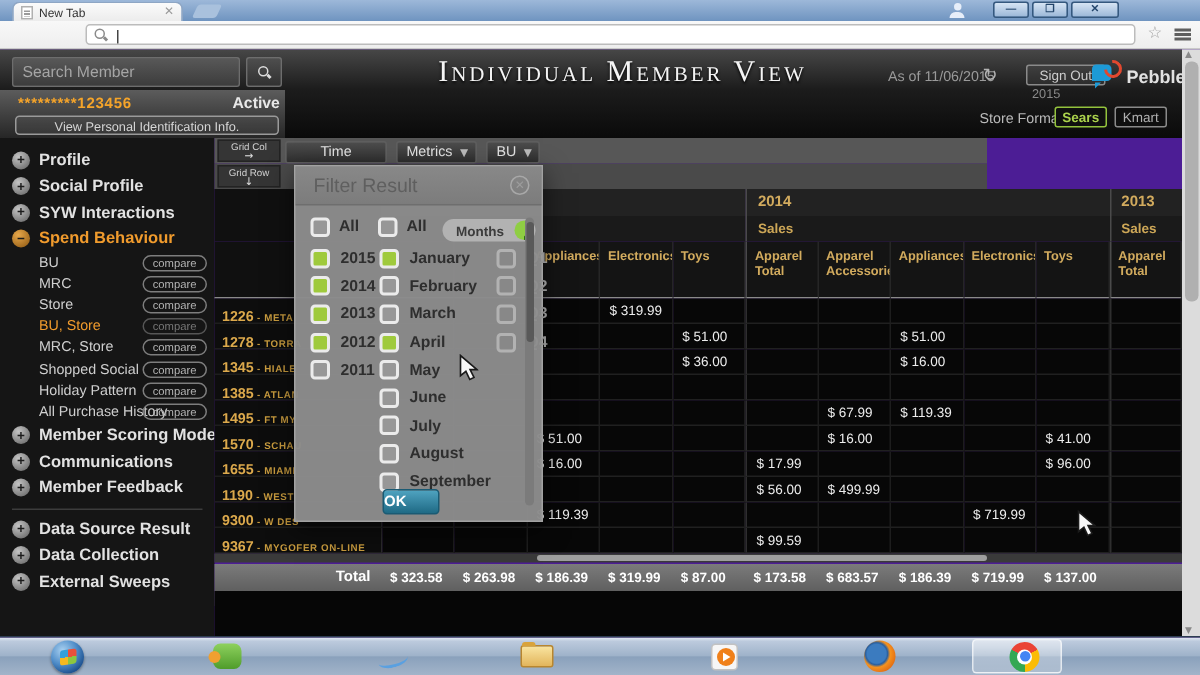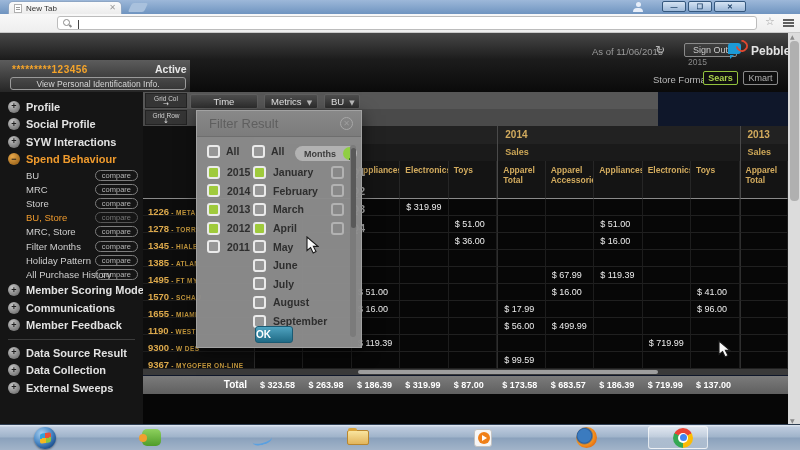--- a/index.html
+++ b/index.html
@@ -1,17 +1,17 @@
 <!DOCTYPE html>
 <html><head>
 <meta charset="utf-8">
 <style>
 *{margin:0;padding:0;box-sizing:border-box}
 body{width:800px;height:450px;overflow:hidden;background:#000;font-family:"Liberation Sans",sans-serif}
-#screen{position:relative;width:800px;height:450px;overflow:hidden;background:#0f172a}
+#screen{position:relative;width:800px;height:450px;overflow:hidden;background:#4c1d95}
 
 
 #titlebar{position:absolute;left:0;top:0;width:800px;height:14px;background:linear-gradient(180deg,#9db8d9,#6f94c0)}
 #tab{position:absolute;left:8px;top:1px;width:114px;height:13px;background:linear-gradient(#fbfbfb,#ececec);border-radius:5px 5px 0 0;border:1px solid #8ea6c4;border-bottom:none;display:flex;align-items:center;padding:0 5px;gap:4px}
 .tab-fav{width:8px;height:9px;background:#fff;border:1px solid #b0b0b0;position:relative}
 .tab-fav::after{content:"";position:absolute;left:1px;top:2px;width:4px;height:4px;background:repeating-linear-gradient(#9a9a9a 0 1px,transparent 1px 2px)}
 #tab .tab-title{font-size:8px;color:#333;flex:1;white-space:nowrap;overflow:hidden}
 #tab .tab-close{font-size:8px;color:#9a9a9a;line-height:8px}
 #newtab-btn{position:absolute;left:130px;top:3px;width:16px;height:9px;background:#a9c1dd;transform:skewX(-25deg);border-radius:2px}
 .profile-icon{position:absolute;left:632px;top:2px;width:12px;height:10px}
@@ -189,33 +189,40 @@
     <span class="nav-arrow" style="left:44px;color:#6a6a6a">↻</span>
   </div>
   <div id="addr">
     <span class="mag"></span>
     <span id="addr-caret"></span>
   </div>
   <span id="star-icon">☆</span>
   <div id="menu-icon"></div>
 
   <div id="appheader"></div>
+  <div id="page-title">Individual Member View</div>
   <span id="asof">As of 11/06/2015</span>
   <span id="refresh-ic">↻</span>
   <div id="signout">Sign Out</div>
   <div class="pebble-logo">
       <i></i>
     </div>
   <span id="brand-name">Pebble</span>
   <span id="year-badge">2015</span>
   <span id="storefmt-label">Store Format :</span>
   <div class="sf-btn sf-sel">Sears</div>
   <div class="sf-btn sf-uns">Kmart</div>
 
   <div id="member-panel"></div>
+  <div id="search-wrap">
+    <input id="search-input" placeholder="Search Member" style="">
+    <div id="search-btn">
+      <span class="mag"></span>
+    </div>
+  </div>
   <span id="member-id">*********123456</span>
   <span id="member-status" style="left:155px">Active</span>
   <div id="view-pii">View Personal Identification Info.</div>
 
   <div id="sidebar">
       <div class="side-item">
         <span class="expander">
           <span class="exp-glyph">+</span>
         </span>
         <span class="side-label">Profile</span>
@@ -252,21 +259,21 @@
       </div>
       <div class="side-sub active">
         <span class="sub-label">BU, Store</span>
         <button class="compare-btn">compare</button>
       </div>
       <div class="side-sub">
         <span class="sub-label">MRC, Store</span>
         <button class="compare-btn">compare</button>
       </div>
       <div class="side-sub">
-        <span class="sub-label">Filter Months</span>
+        <span class="sub-label">Shopped Social</span>
         <button class="compare-btn">compare</button>
       </div>
       <div class="side-sub">
         <span class="sub-label">Holiday Pattern</span>
         <button class="compare-btn">compare</button>
       </div>
       <div class="side-sub">
         <span class="sub-label">All Purchase History</span>
         <button class="compare-btn">compare</button>
       </div>

